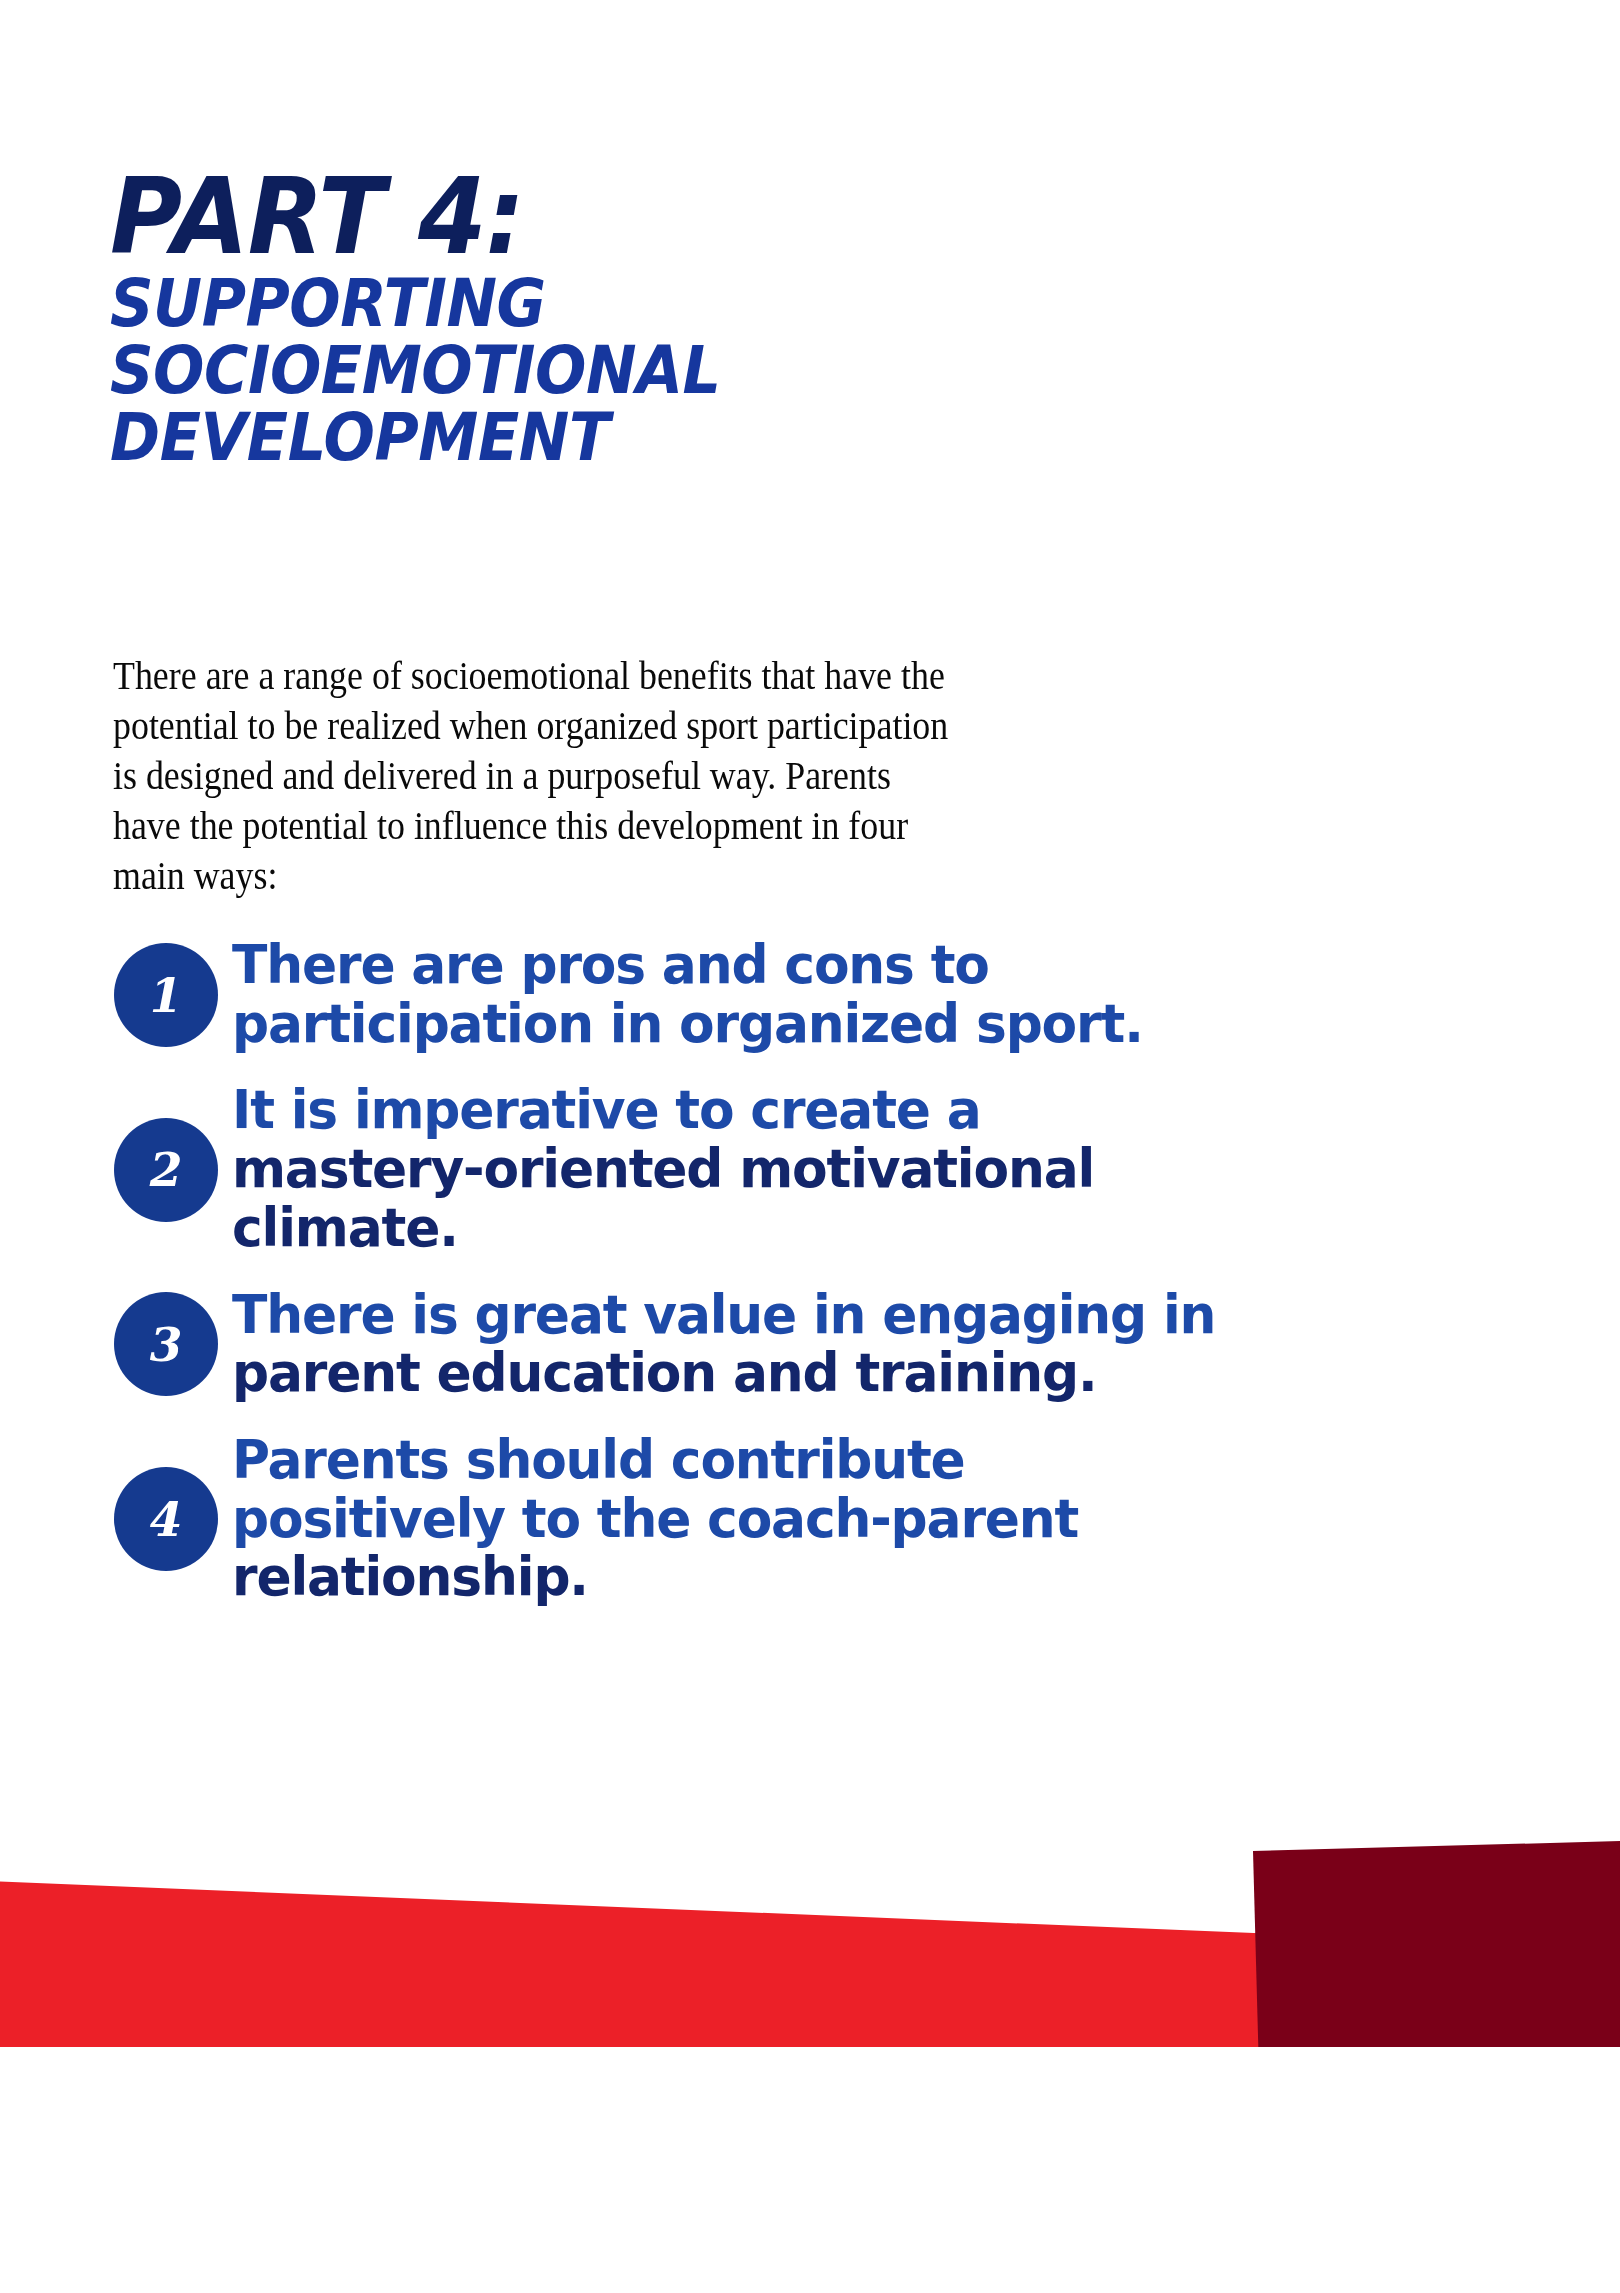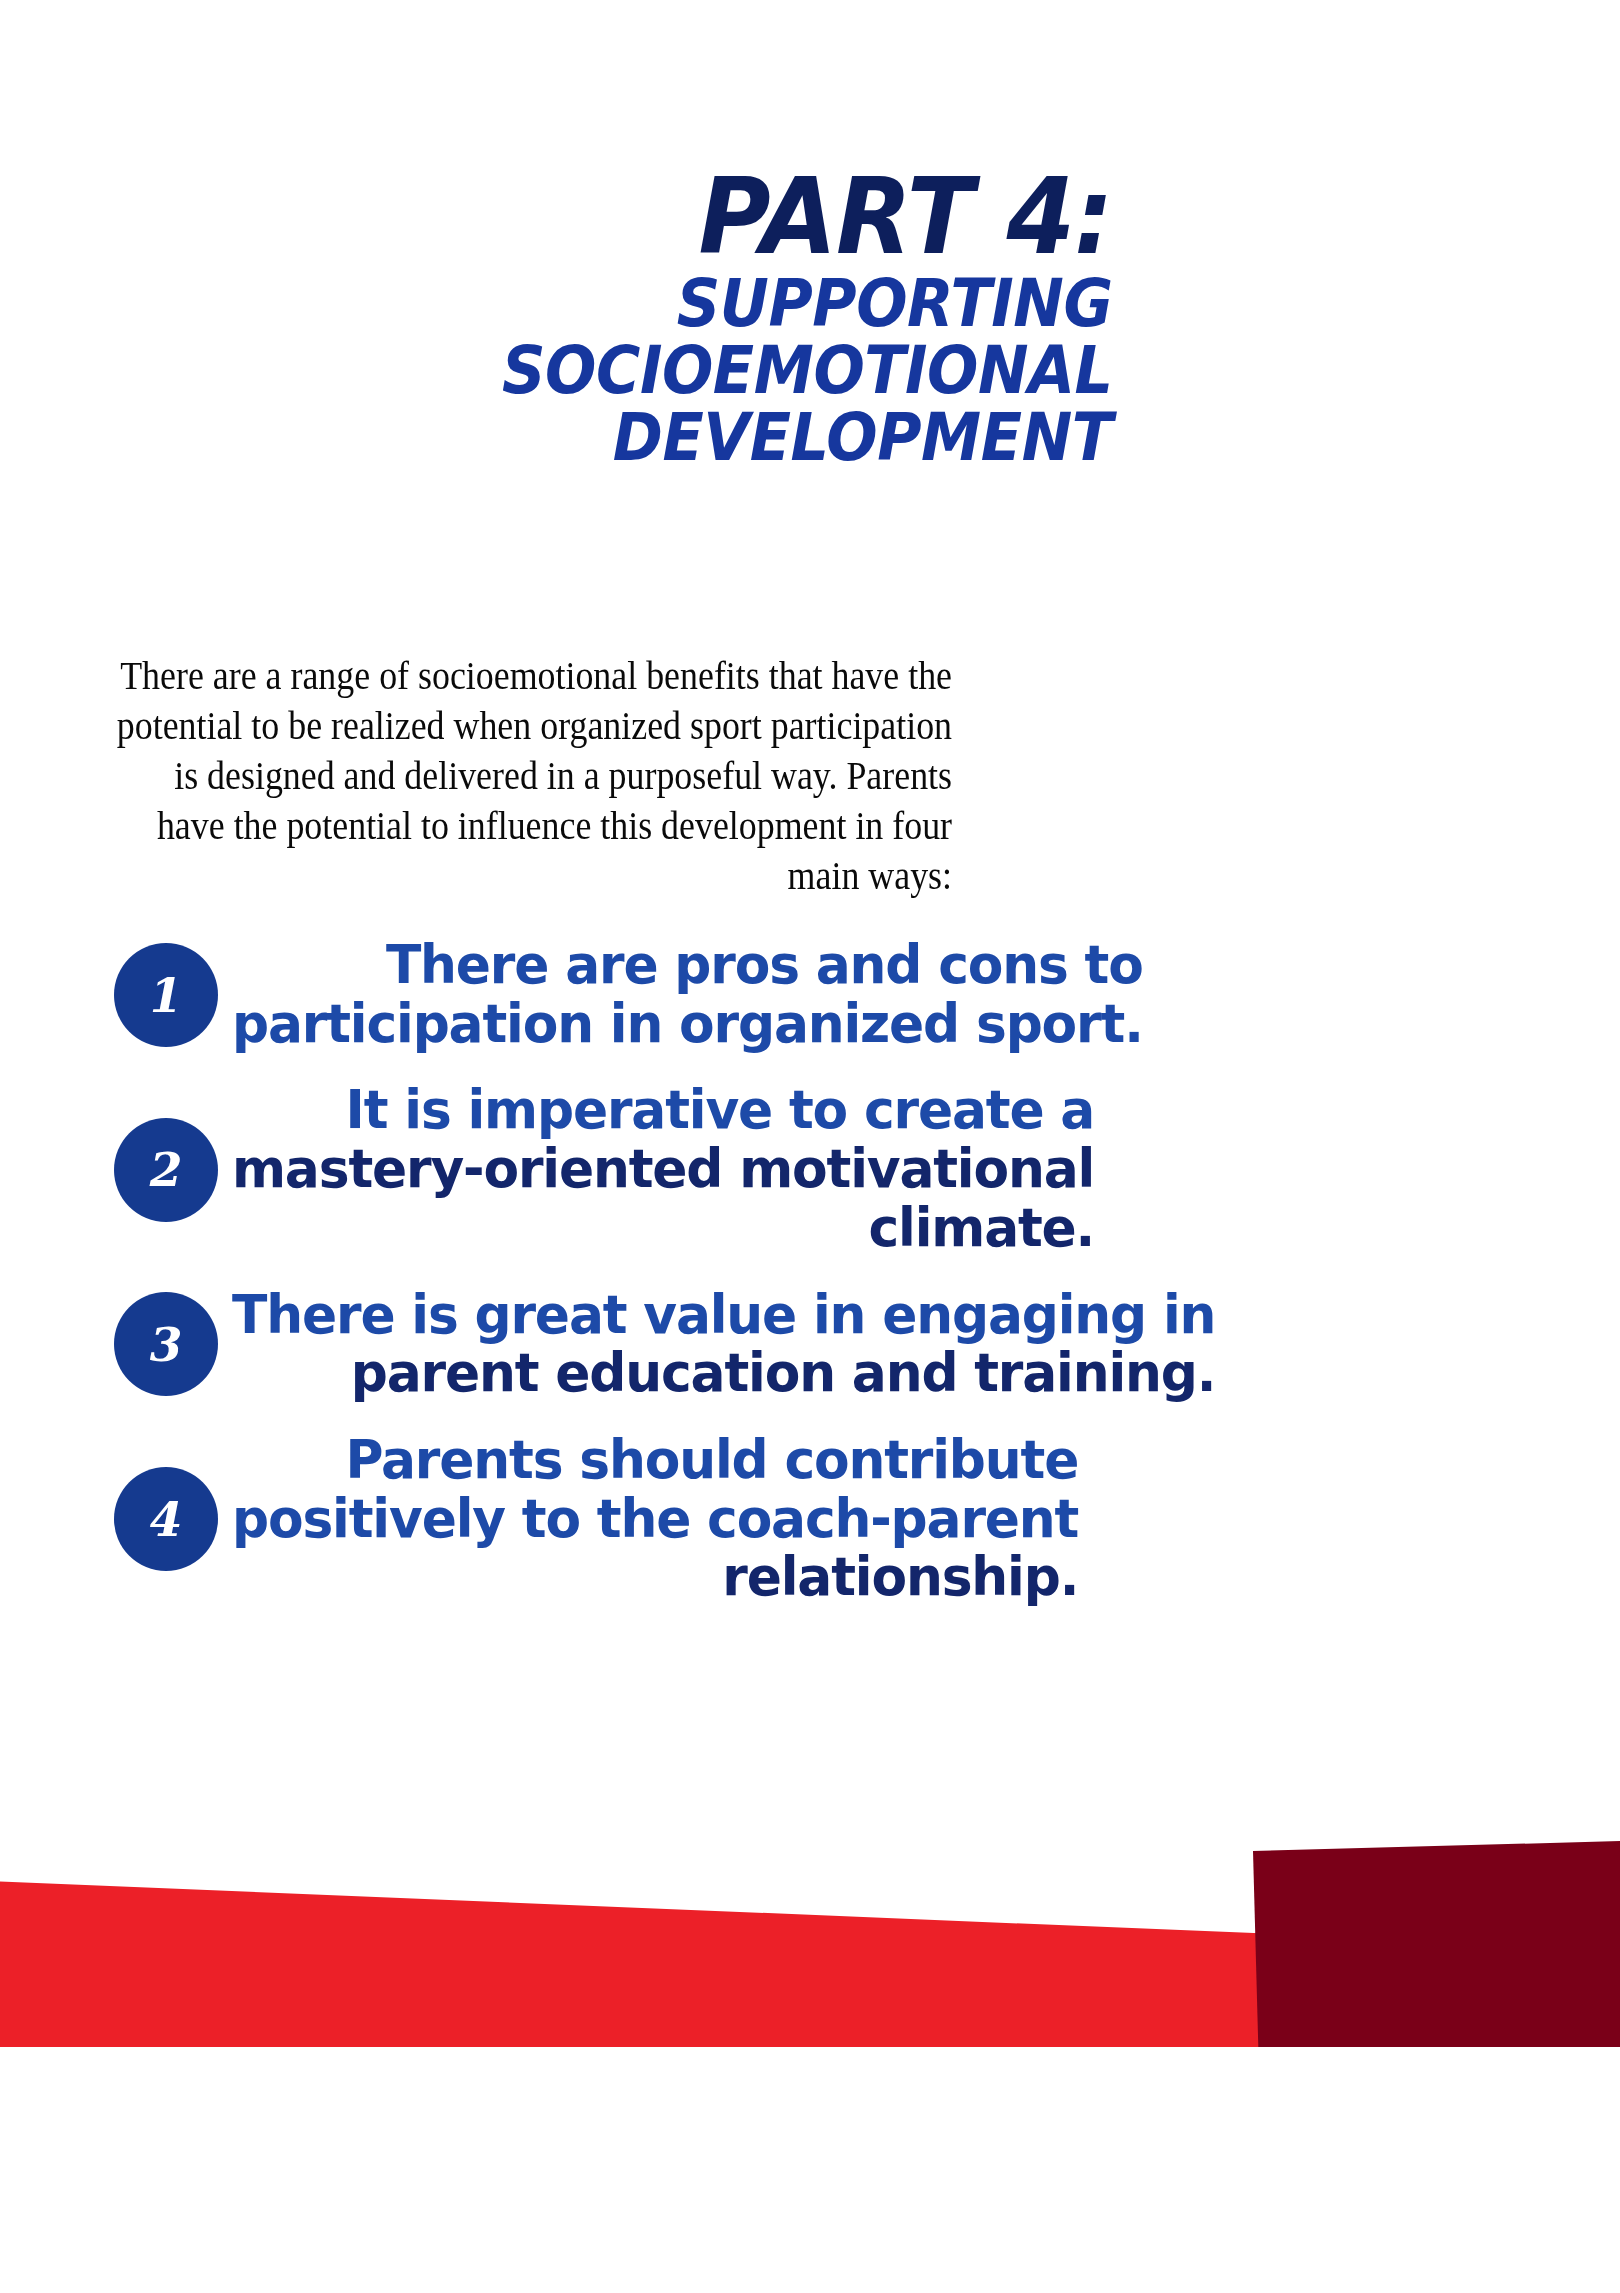--- a/index.html
+++ b/index.html
@@ -11,21 +11,20 @@
   body {
     font-family: "Liberation Sans", sans-serif;
   }
 
   #page {
     position: relative;
     width: 1620px;
     height: 2047px;
     background: #ffffff;
     overflow: hidden;
-    text-align: right;
   }
 
   
   .deco-layer {
     position: absolute;
     left: 0;
     top: 0;
     width: 1620px;
     height: 2294px;
     overflow: hidden;

